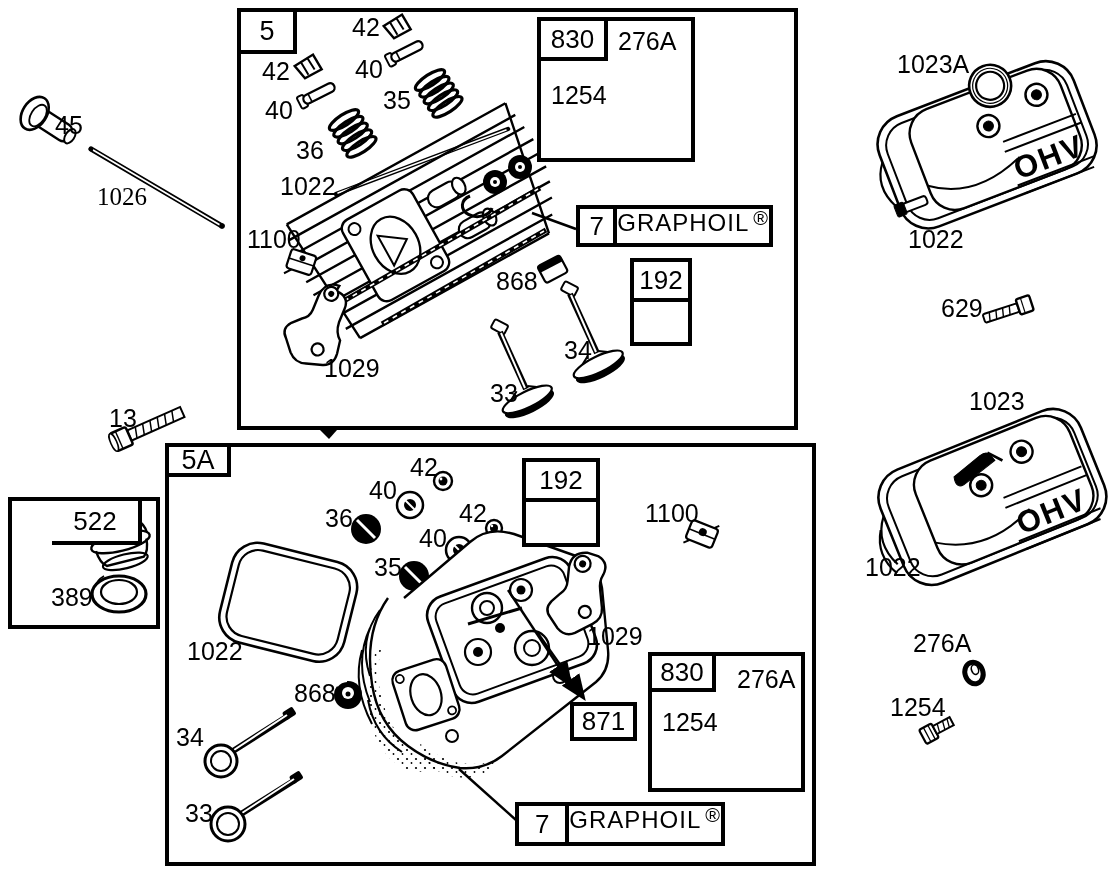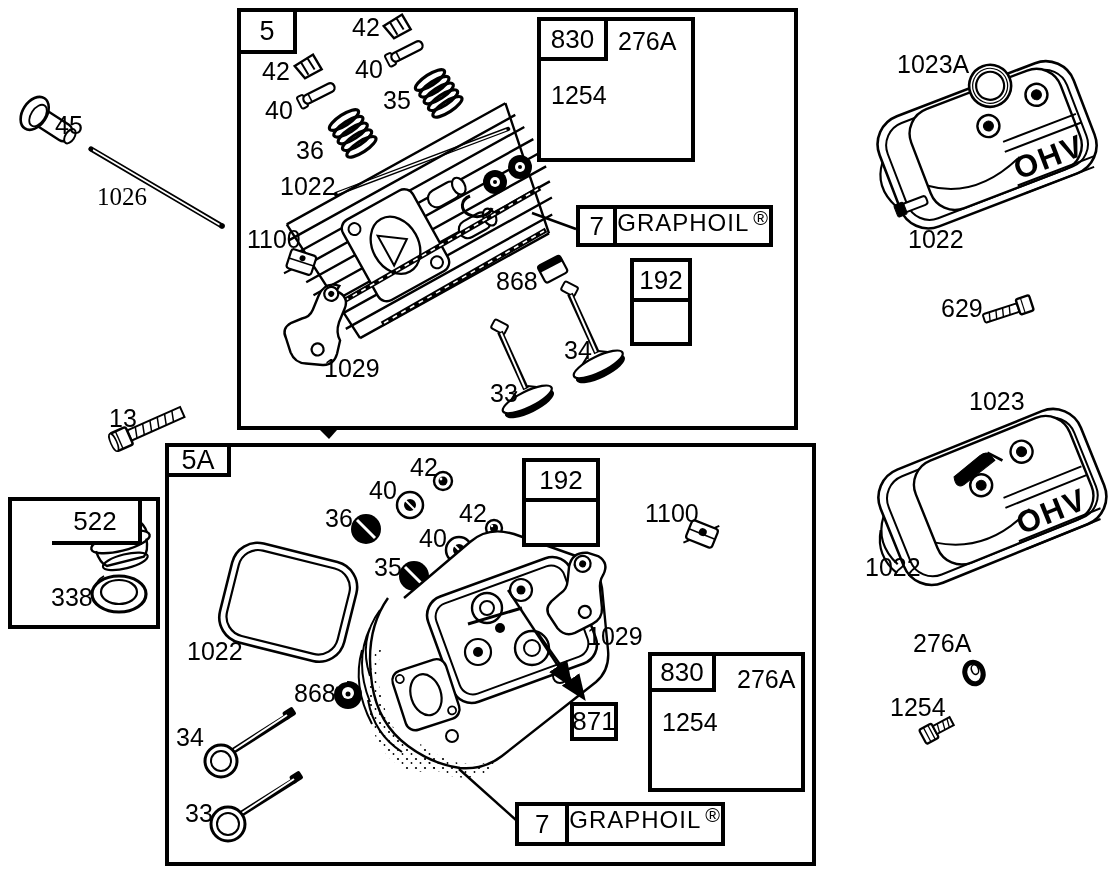--- a/index.html
+++ b/index.html
@@ -415,35 +415,35 @@
     <div class="brand">
       <span>GRAPHOIL</span>
       <span class="reg">®</span>
     </div>
   </div>
 
   <div class="box" style="left:8px;top:497px;width:152px;height:132px;"></div>
   <div class="labelcell vcell" style="left:12px;top:501px;width:90px;height:44px;margin-left:40px;">
     <span class="cellnum">522</span>
   </div>
-  <div class="lbl" style="left:51px;top:585px;">338</div>
+  <div class="lbl" style="left:51px;top:585px;">389</div>
 
   <div class="box inset" style="left:522px;top:458px;width:78px;height:89px;"></div>
   <div class="labelcell vcell" style="left:526px;top:462px;width:70px;height:40px;border-right:none;">
     <span class="cellnum">192</span>
   </div>
 
   <div class="box inset" style="left:648px;top:652px;width:157px;height:140px;"></div>
   <div class="labelcell vcell" style="left:652px;top:656px;width:64px;height:36px;">
     <span class="cellnum">830</span>
   </div>
   <div class="lbl" style="left:737px;top:667px;">276A</div>
   <div class="lbl" style="left:662px;top:710px;">1254</div>
 
-  <div class="box vcell" style="left:570px;top:702px;width:48px;height:39px;display:flex;background:#fff;">
+  <div class="box vcell" style="left:570px;top:702px;width:67px;height:39px;display:flex;background:#fff;">
     <span class="cellnum">871</span>
   </div>
 
   <div class="graphoil" style="left:515px;top:802px;width:210px;height:44px;">
     <div class="num" style="width:53px;">
       <span>7</span>
     </div>
     <div class="brand">
       <span>GRAPHOIL</span>
       <span class="reg">®</span>

